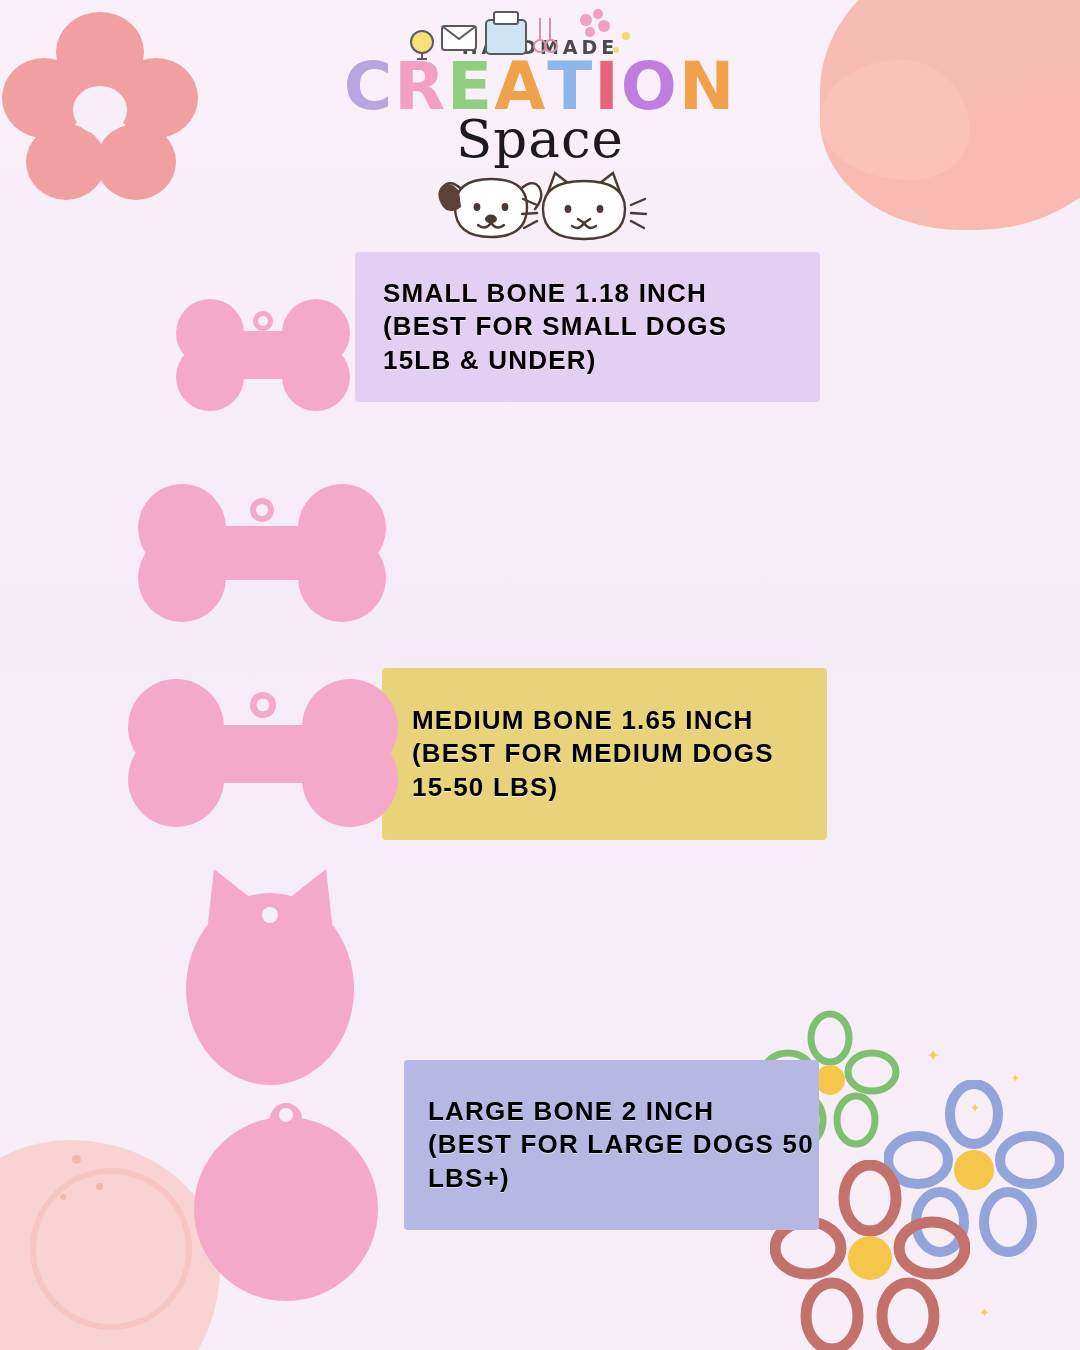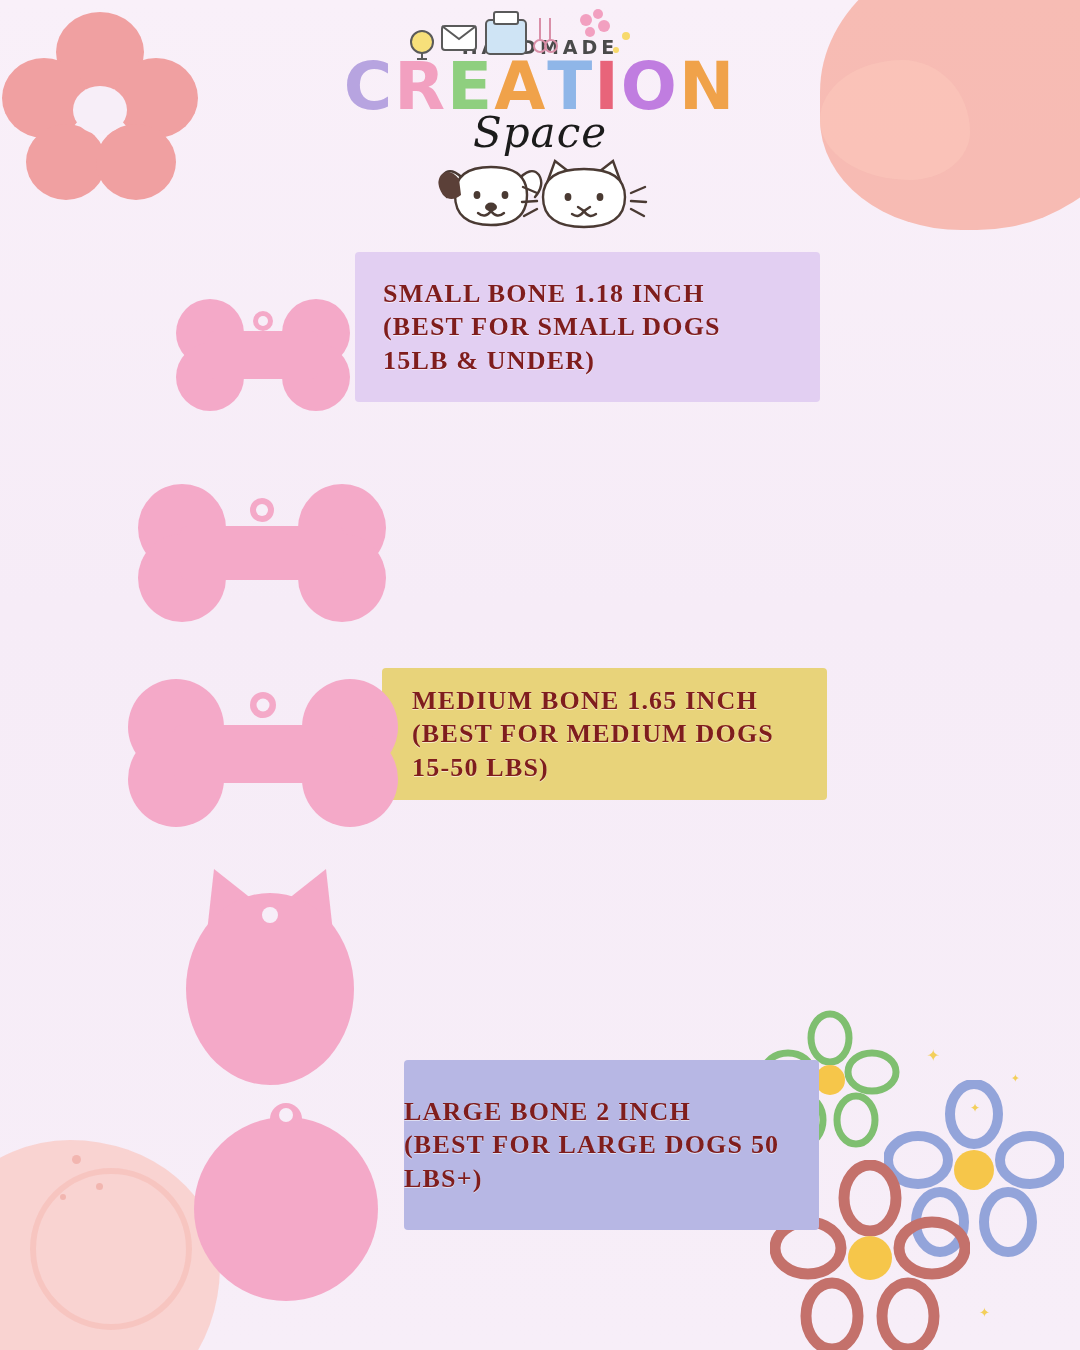--- a/index.html
+++ b/index.html
@@ -83,22 +83,21 @@
     font-family: "DejaVu Sans", sans-serif;
     font-weight: 700;
     font-size: 66px;
     letter-spacing: 2px;
     line-height: 1;
     margin: 0;
   }
   .creation span { display: inline-block; }
   .space {
     font-family: "DejaVu Serif", serif;
-    font-style: italic;
-    font-size: 42px;
+    font-size: 53px;
     color: #1b1b1b;
     margin-top: -12px;
     letter-spacing: 1px;
   }
   .pets {
     margin-top: -4px;
     height: 86px;
     display: flex;
     justify-content: center;
   }
@@ -122,25 +121,25 @@
   }
   .label {
     position: relative;
     z-index: 2;
     border-radius: 4px;
     box-sizing: border-box;
     display: flex;
     align-items: center;
   }
   .label-text {
-    font-family: Liberation Serif, serif;
+    font-family: Liberation Sans, sans-serif;
     font-weight: 700;
     font-size: 26px;
     line-height: 1.28;
-    color: #7f1d1d;
+    color: #000000;
     letter-spacing: 1.2px;
     text-transform: uppercase;
     white-space: pre-line;
     text-shadow: 0 1px 0 rgba(255,255,255,.55);
   }
   .sparkle { position:absolute; color:#f3cf5a; font-size:16px; }
 </style>
 </head>
 <body>
 
@@ -245,21 +244,21 @@
             <circle cx="148" cy="80" r="34"></circle>
             <rect x="40" y="34" width="110" height="48" rx="6"></rect>
           </g>
           <circle cx="95" cy="24" r="10" fill="#f4a9c8"></circle>
           <circle cx="95" cy="24" r="5" fill="#f7eef8"></circle>
         </svg>
       </div>
     </div>
 
     <div class="row" style="height:200px;">
-      <div class="label" style="position:absolute;left:382px;top:218px;width:445px;height:132px;background:#e8d37a;">
+      <div class="label" style="position:absolute;left:382px;top:218px;width:445px;height:172px;background:#e8d37a;">
         <div class="label-text" style="padding-left:30px;">MEDIUM BONE 1.65 INCH
 (BEST FOR MEDIUM DOGS
 15-50 LBS)</div>
       </div>
       <div class="tag-art" style="margin-left:128px;margin-top:8px;">
         <svg width="268" height="140" viewBox="0 0 268 140">
           <g fill="#f4a9c8">
             <circle cx="54" cy="46" r="44"></circle>
             <circle cx="54" cy="96" r="44"></circle>
             <circle cx="214" cy="46" r="44"></circle>
@@ -267,21 +266,21 @@
             <rect x="52" y="44" width="164" height="54" rx="8"></rect>
           </g>
           <circle cx="134" cy="28" r="12" fill="#f4a9c8"></circle>
           <circle cx="134" cy="28" r="6" fill="#f7eef8"></circle>
         </svg>
       </div>
     </div>
 
     <div class="row" style="height:200px;">
       <div class="label" style="position:absolute;left:404px;top:410px;width:415px;height:170px;background:#b7b7e4;">
-        <div class="label-text" style="">LARGE BONE 2 INCH
+        <div class="label-text" style="padding-left:24px;">LARGE BONE 2 INCH
 (BEST FOR LARGE DOGS  50
 LBS+)</div>
       </div>
       <div class="tag-art" style="margin-left:118px;margin-top:8px;">
         <svg width="290" height="150" viewBox="0 0 290 150">
           <g fill="#f4a9c8">
             <circle cx="58" cy="50" r="48"></circle>
             <circle cx="58" cy="102" r="48"></circle>
             <circle cx="232" cy="50" r="48"></circle>
             <circle cx="232" cy="102" r="48"></circle>

